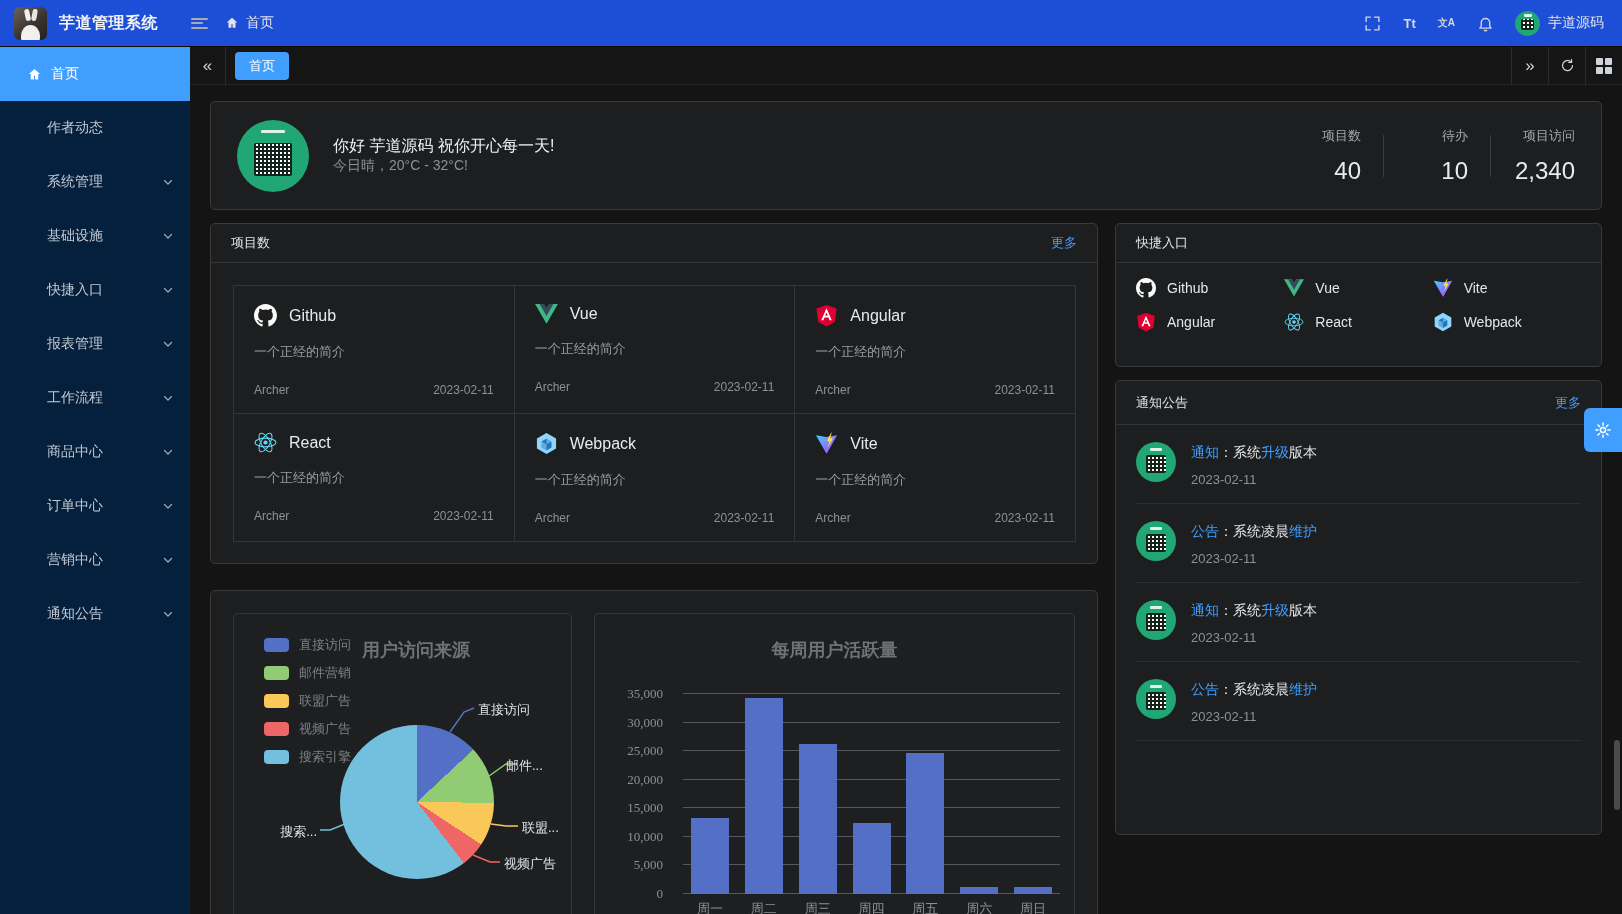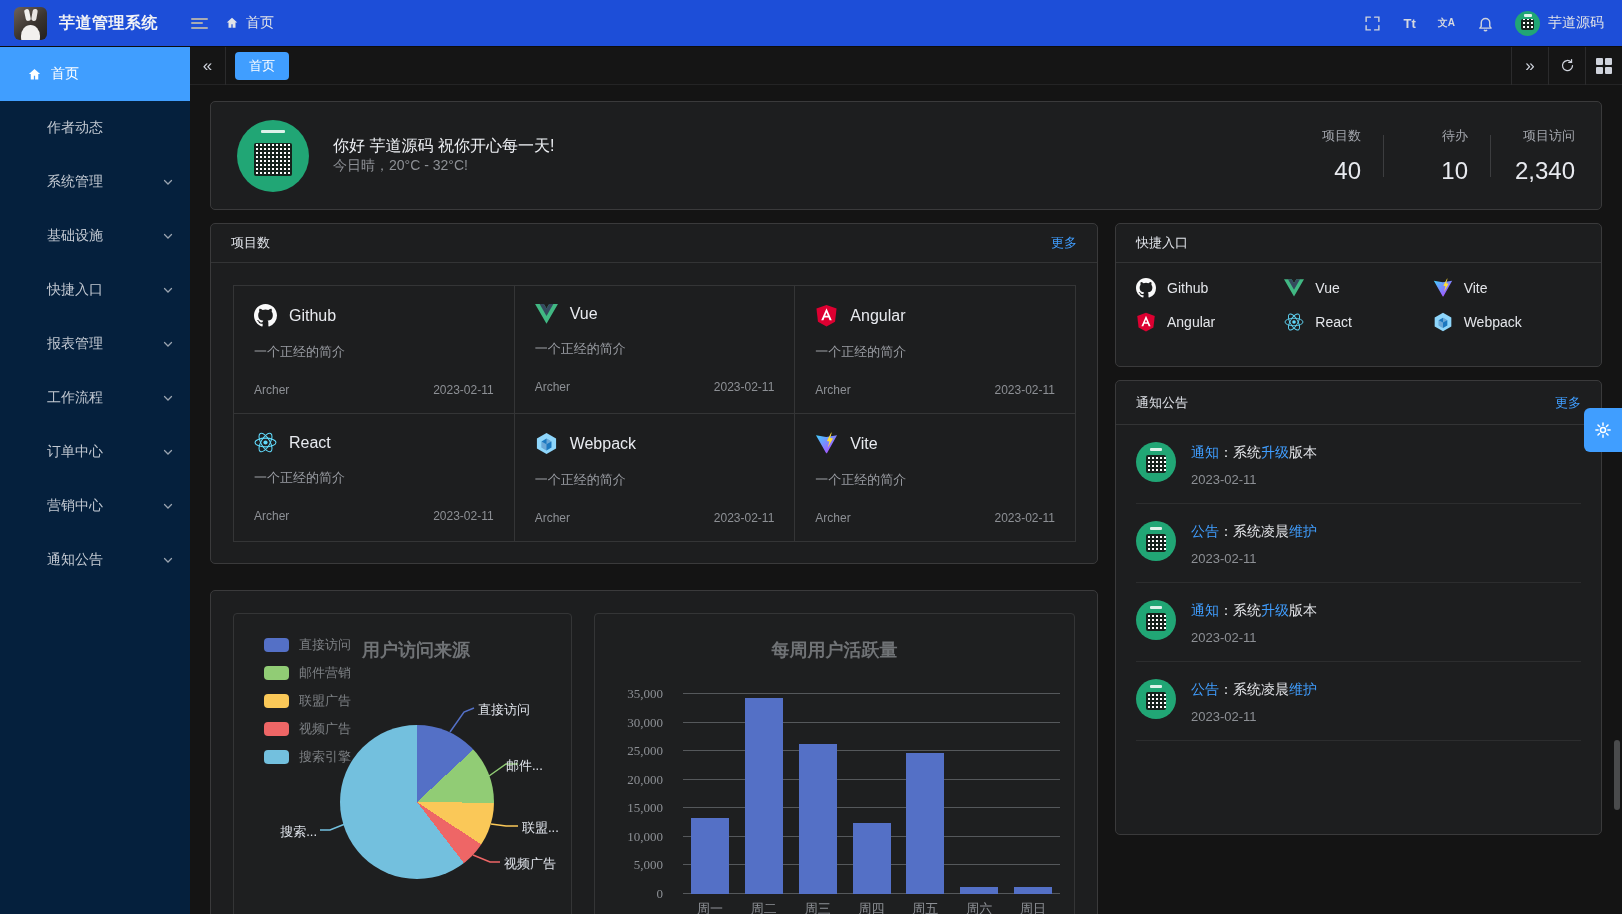--- a/index.html
+++ b/index.html
@@ -222,20 +222,28 @@
   <div class="side-item">
     <span class="side-label">报表管理</span>
     <span class="side-chevron">
         <svg width="12" height="12" viewBox="0 0 24 24" fill="none" stroke="#9aa3af" stroke-width="2.5" stroke-linecap="round">
           <polyline points="5 9 12 16 19 9"></polyline>
         </svg>
       </span>
   </div>
   <div class="side-item">
     <span class="side-label">工作流程</span>
+    <span class="side-chevron">
+        <svg width="12" height="12" viewBox="0 0 24 24" fill="none" stroke="#9aa3af" stroke-width="2.5" stroke-linecap="round">
+          <polyline points="5 9 12 16 19 9"></polyline>
+        </svg>
+      </span>
+  </div>
+  <div class="side-item">
+    <span class="side-label">商品中心</span>
     <span class="side-chevron">
         <svg width="12" height="12" viewBox="0 0 24 24" fill="none" stroke="#9aa3af" stroke-width="2.5" stroke-linecap="round">
           <polyline points="5 9 12 16 19 9"></polyline>
         </svg>
       </span>
   </div>
   <div class="side-item">
     <span class="side-label">订单中心</span>
     <span class="side-chevron">
         <svg width="12" height="12" viewBox="0 0 24 24" fill="none" stroke="#9aa3af" stroke-width="2.5" stroke-linecap="round">

